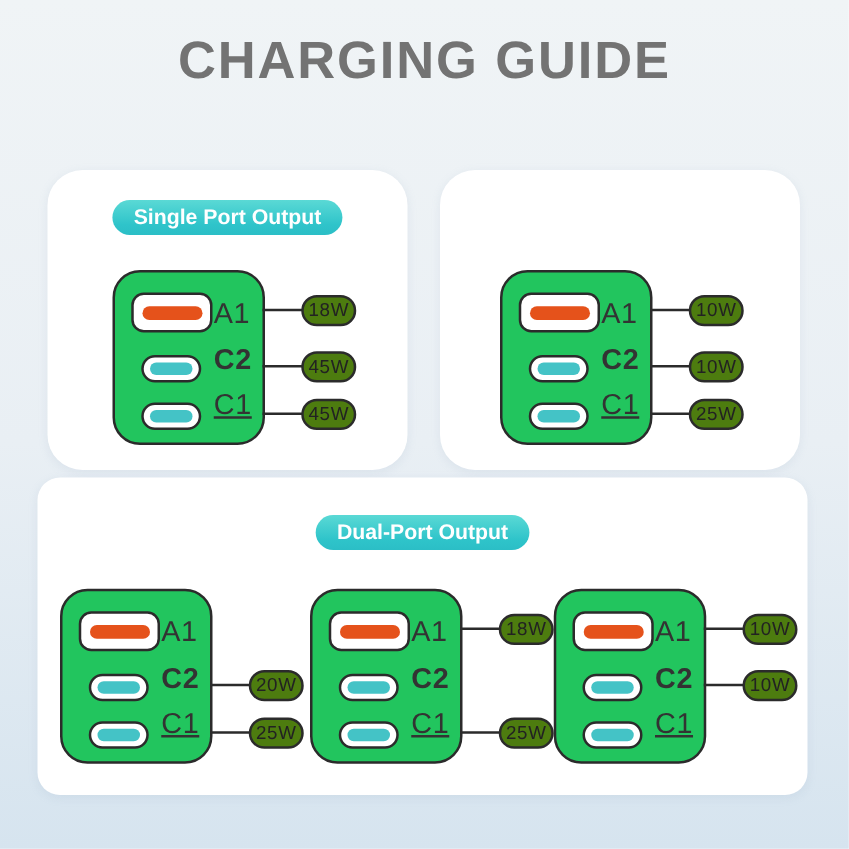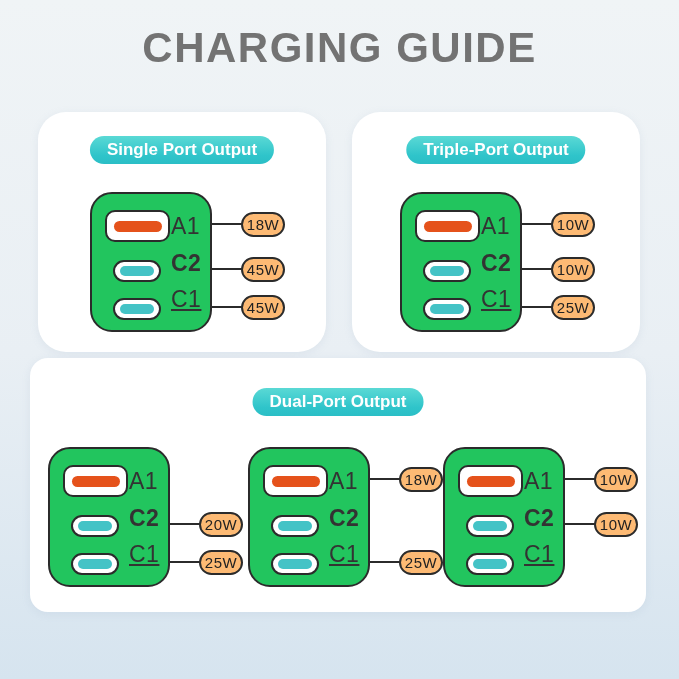--- a/index.html
+++ b/index.html
@@ -12,20 +12,21 @@
   }
   .title {
     position: absolute; top: 24px; left: 0; width: 100%;
     text-align: center;
     font-size: 42px; font-weight: bold; letter-spacing: 1.5px;
     color: #737373;
   }
   .card {
     position: absolute; background: #ffffff; border-radius: 28px;
     box-shadow: 0 2px 8px rgba(140,165,190,0.14);
+    margin-top: 24px;
   }
   .card-single { left: 38px;  top: 112px; width: 288px; height: 240px; }
   .card-triple { left: 352px; top: 112px; width: 288px; height: 240px; }
   .card-dual   { left: 30px;  top: 358px; width: 616px; height: 254px; border-radius: 18px; }
   .badge {
     position: absolute; top: 24px; left: 50%; transform: translateX(-50%);
     height: 28px; padding: 0 17px; border-radius: 14px;
     background: linear-gradient(180deg, #5ad9d5 0%, #2fc4ca 70%, #2bbec6 100%);
     color: #ffffff; font-size: 17px; font-weight: bold;
     display: flex; align-items: center; white-space: nowrap;
@@ -66,21 +67,21 @@
   .lc2 { top: 56px; font-weight: bold; }
   .lc1 { top: 92px; text-decoration: underline; }
 
   .wire { position: absolute; left: 120px; width: 32px; height: 2px; background: #2b2b2b; display: block; }
   .wa   { top: 31px; }
   .wc2  { top: 76px; }
   .wc1  { top: 114px; }
 
   .tag {
     position: absolute; left: 151px; width: 44px; height: 25px;
-    border: 2px solid #2b2b2b; border-radius: 13px; background: #fdba74;
+    border: 2px solid #2b2b2b; border-radius: 13px; background: #4d7c0f;
     display: flex; align-items: center; justify-content: center;
     font-size: 15px; color: #222222; letter-spacing: 0.5px; white-space: nowrap;
   }
   .ta   { top: 20px; }
   .tc2  { top: 65px; }
   .tc1  { top: 103px; }
 </style>
 </head>
 <body>
 
@@ -106,21 +107,20 @@
     <i class="wire wa"></i>
     <i class="wire wc2"></i>
     <i class="wire wc1"></i>
     <span class="tag ta">18W</span>
     <span class="tag tc2">45W</span>
     <span class="tag tc1">45W</span>
   </div>
 </section>
 
 <section class="card card-triple">
-  <div class="badge">Triple-Port Output</div>
   <div class="unit">
     <div class="device">
       <span class="usb-a">
           <span class="bar"></span>
         </span>
       <span class="usb-c c2">
           <span class="bar"></span>
         </span>
       <span class="usb-c c1">
           <span class="bar"></span>

